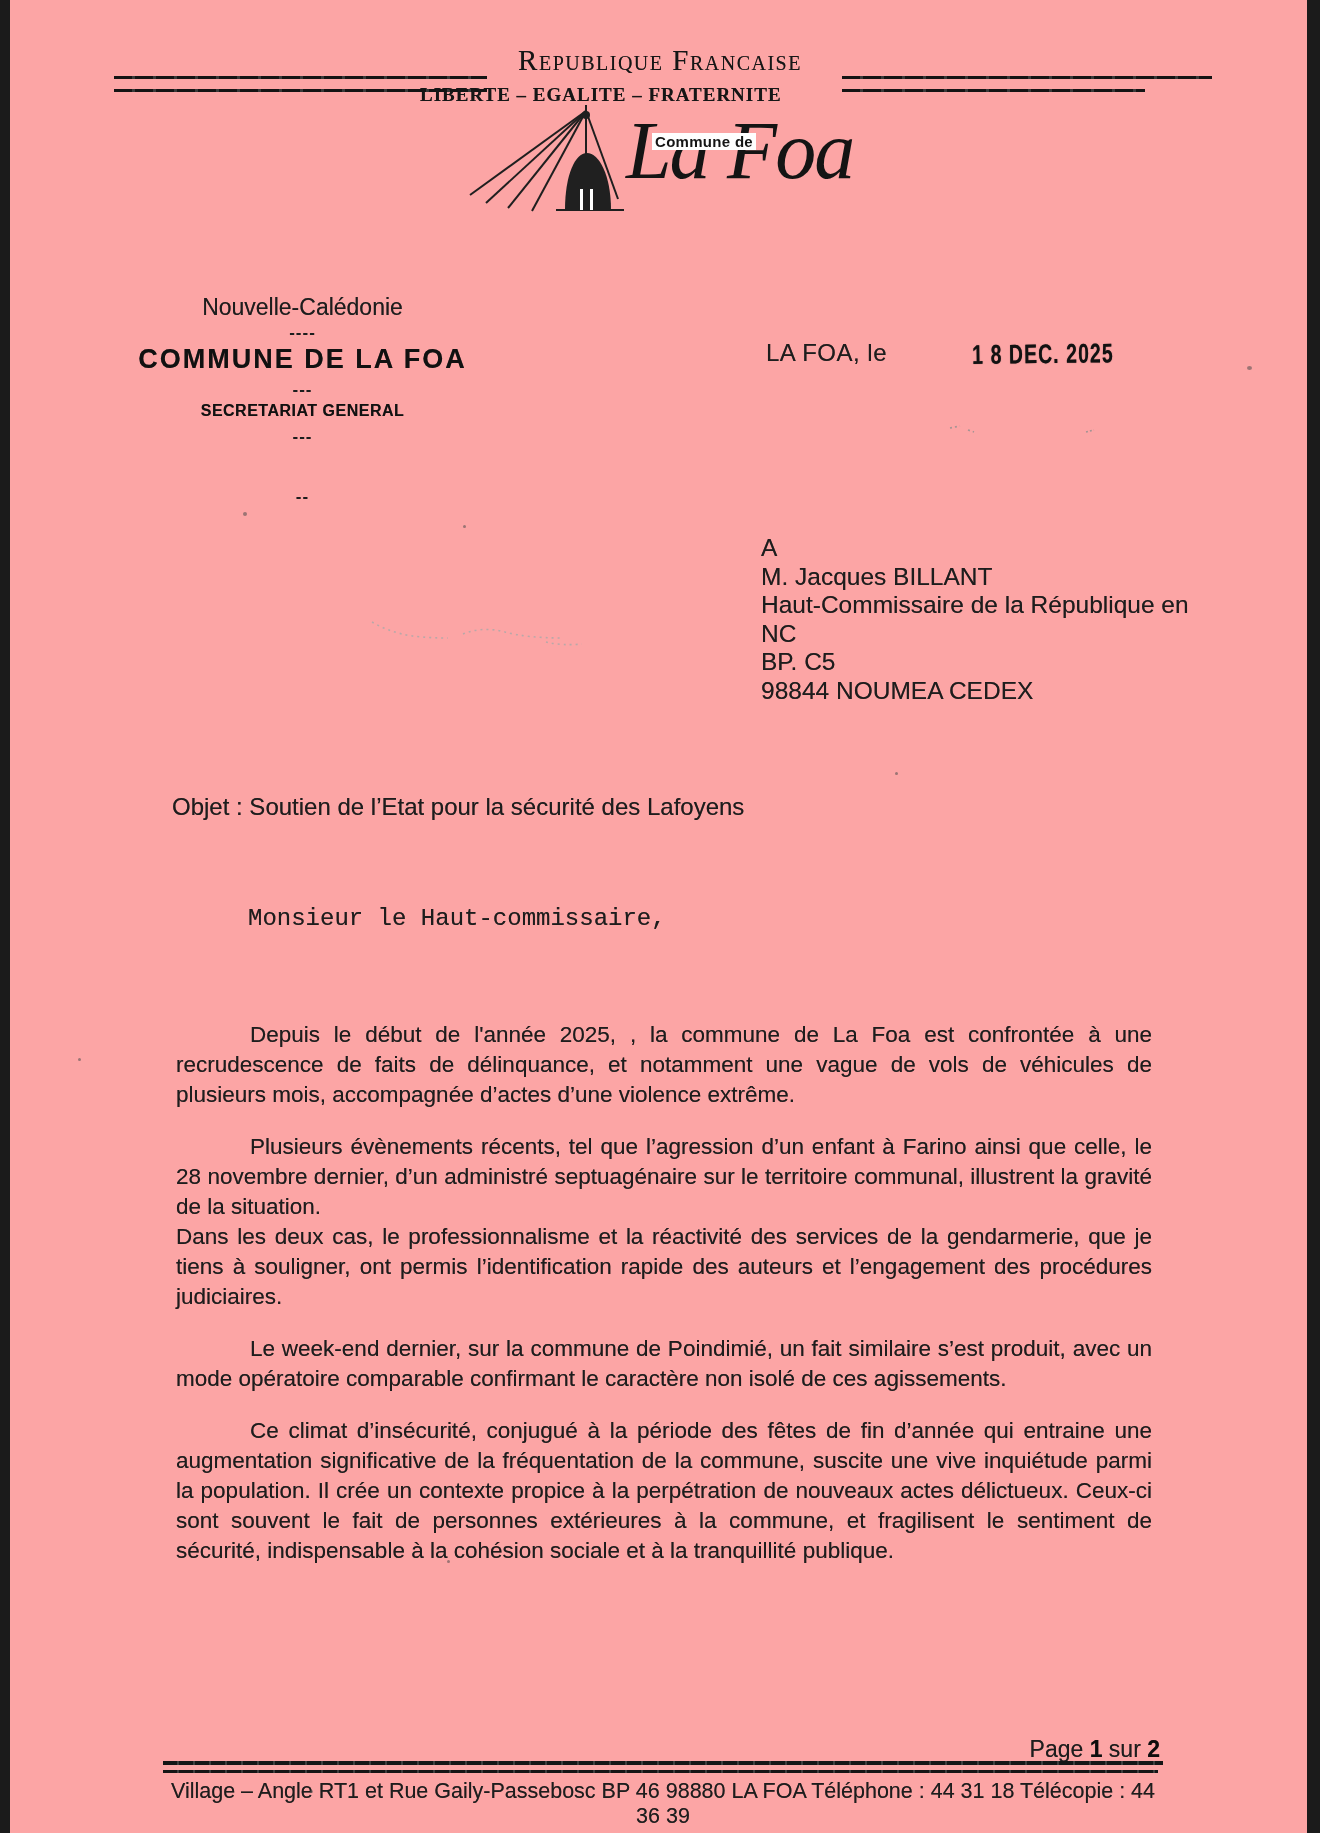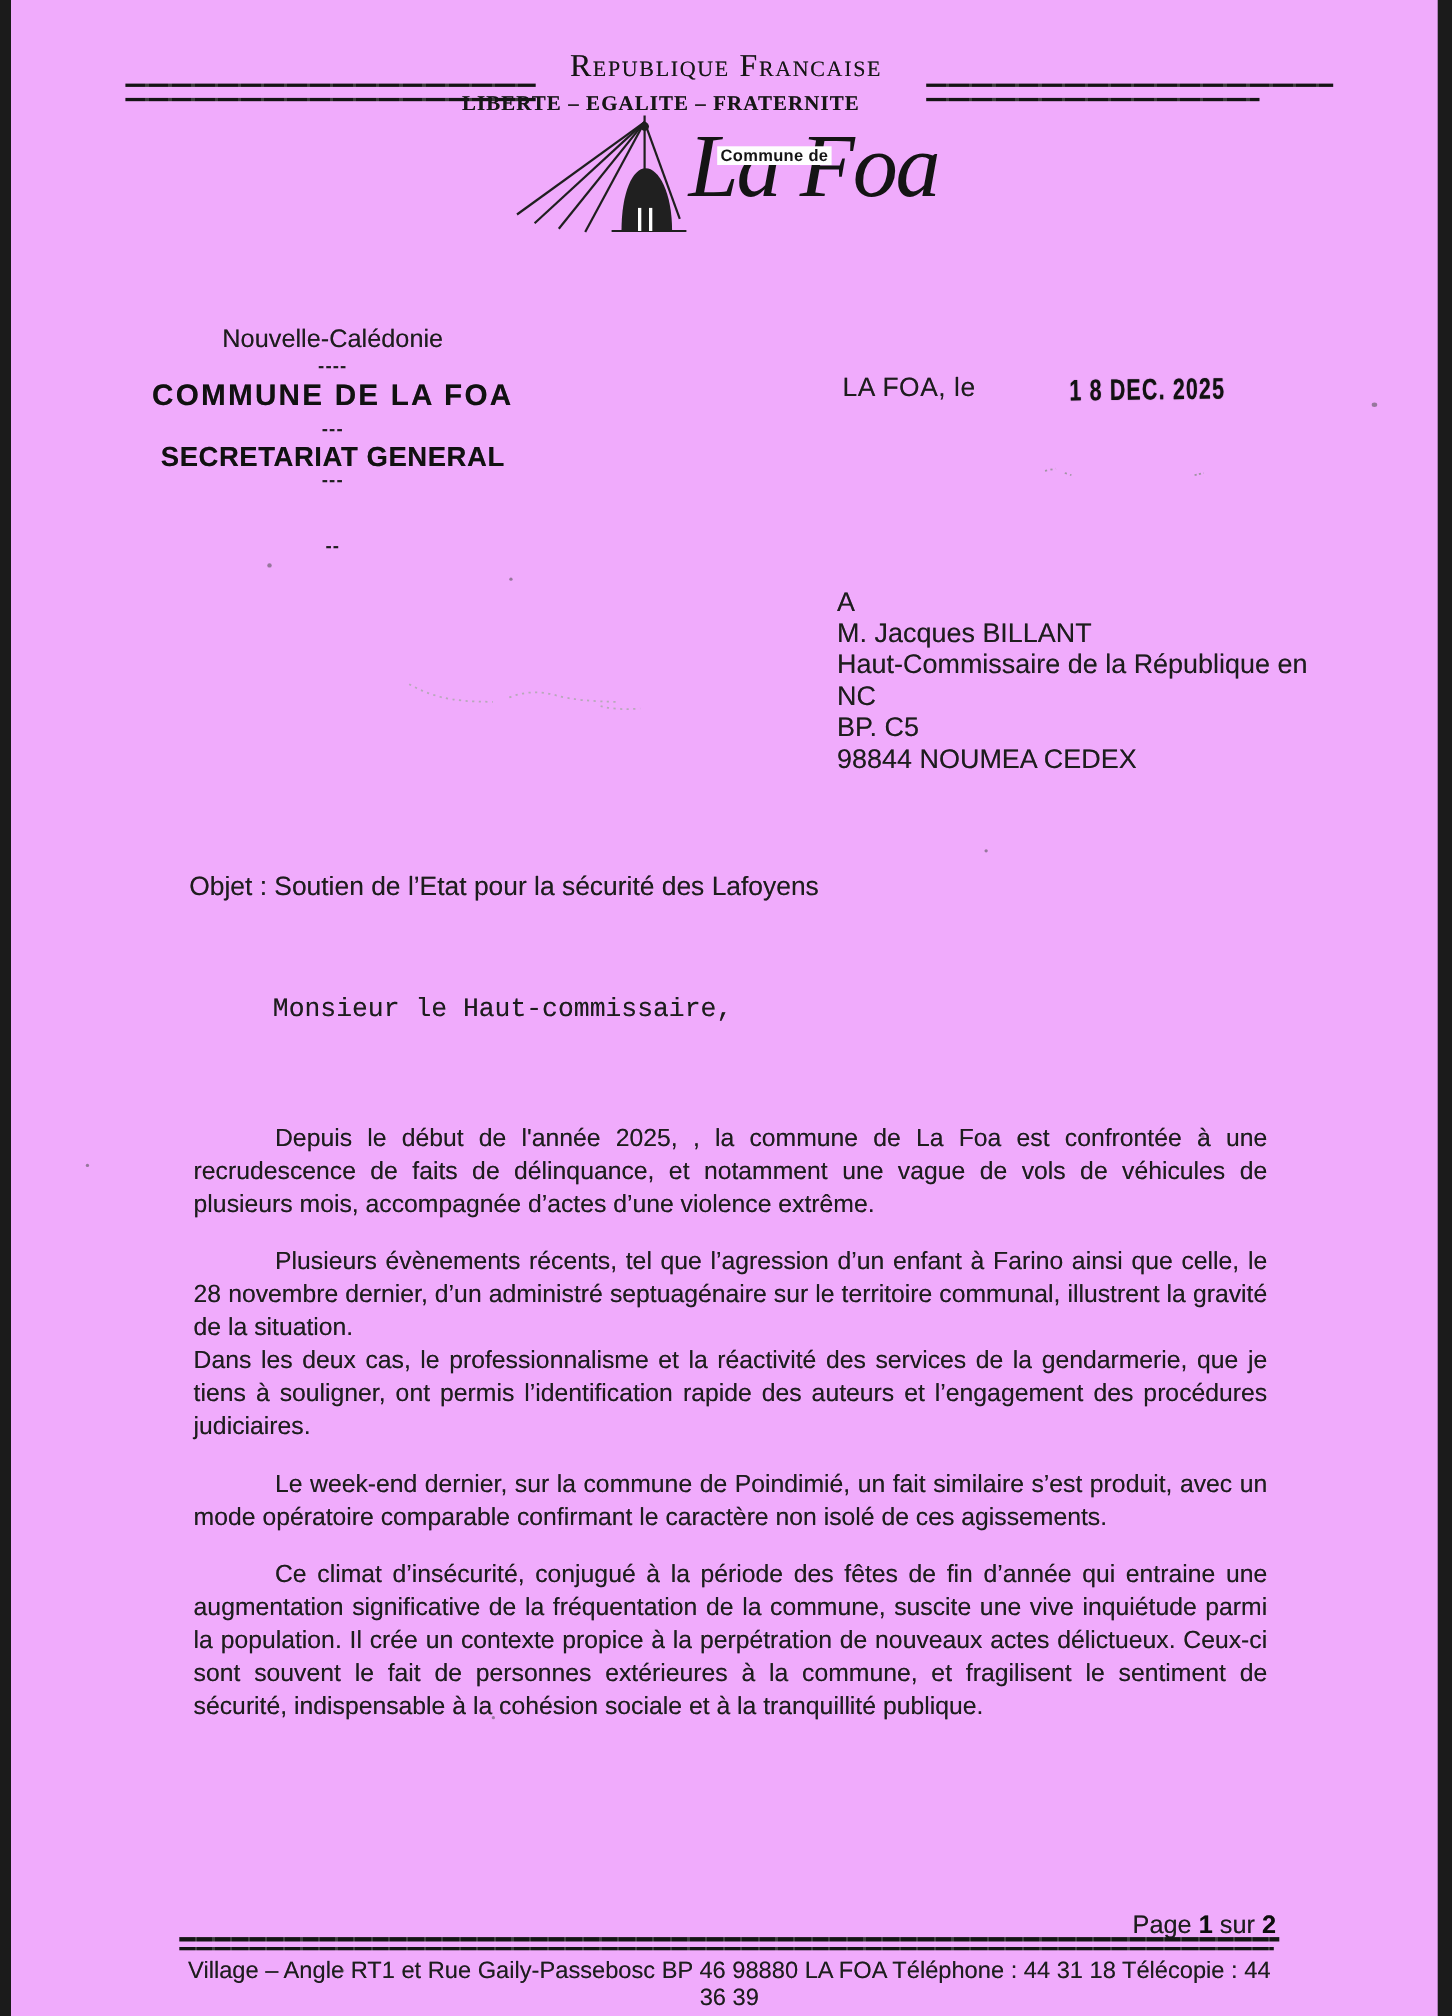--- a/index.html
+++ b/index.html
@@ -1,17 +1,17 @@
 <!DOCTYPE html>
 <html><head>
 <meta charset="utf-8">
 <style>
   html,body{margin:0;padding:0;background:#ffffff;}
   .page{
-    position:relative;width:1320px;height:1833px;background:#f0abfc;
+    position:relative;width:1320px;height:1833px;background:#fca5a5;
     font-family:"Liberation Sans","DejaVu Sans",sans-serif;color:#1d1d1d;
     overflow:hidden;
   }
   .ink{text-shadow:0 0 .6px rgba(25,25,25,.55);}
   .edge{position:absolute;top:0;height:100%;background:#1b1b1b;}
   .edge-left{left:0;width:10px;}
   .edge-right{right:0;width:13px;}
 
   
   .hrule{position:absolute;height:3px;background:repeating-linear-gradient(90deg,#141414 0 18px,#3a3a3a 18px 21px);}
@@ -41,21 +41,21 @@
     background:#fefefe;padding:0 3px;letter-spacing:.3px;
   }
 
   
   .sender{position:absolute;left:105px;width:395px;text-align:center;}
   .sender div{position:absolute;left:0;width:100%;}
   .snd-region{top:0;font-size:23px;}
   .snd-sep1{top:29px;font-size:17px;font-weight:bold;letter-spacing:1px;}
   .snd-commune{top:50px;font-size:27px;font-weight:bold;letter-spacing:2px;color:#111;}
   .snd-sep2{top:86px;font-size:17px;font-weight:bold;letter-spacing:1px;}
-  .snd-service{top:108px;font-size:25px;font-weight:bold;letter-spacing:.5px;color:#111;}
+  .snd-service{top:108px;font-size:16px;font-weight:bold;letter-spacing:.5px;color:#111;}
   .snd-sep3{top:133px;font-size:17px;font-weight:bold;letter-spacing:1px;}
   .snd-ref{top:158px;font-size:23px;}
   .snd-sep4{top:193px;font-size:17px;font-weight:bold;letter-spacing:1px;}
 
   .place-line{position:absolute;left:766px;top:339px;font-size:24px;letter-spacing:.5px;}
   .date-stamp{
     position:absolute;left:972px;top:340px;font-size:27px;font-weight:bold;
     letter-spacing:1.5px;white-space:nowrap;color:#121212;
     transform:rotate(-.7deg) scaleX(.72);transform-origin:left top;
     text-shadow:0 0 1px rgba(0,0,0,.6);

